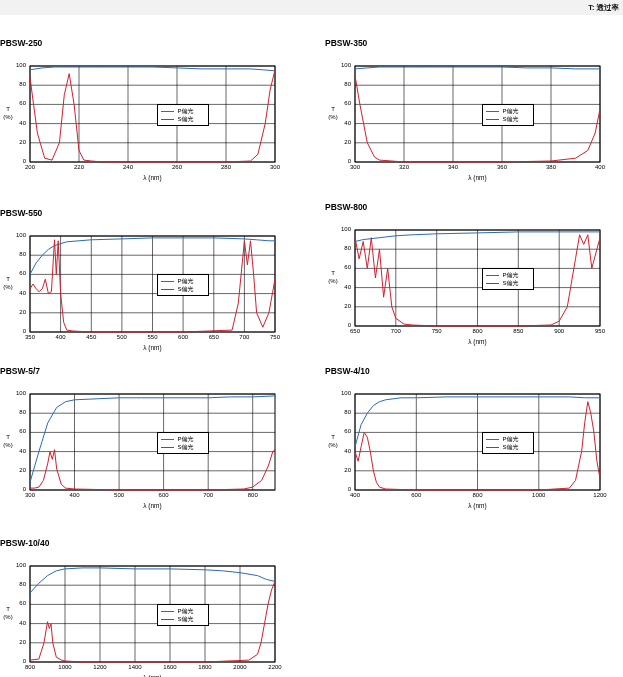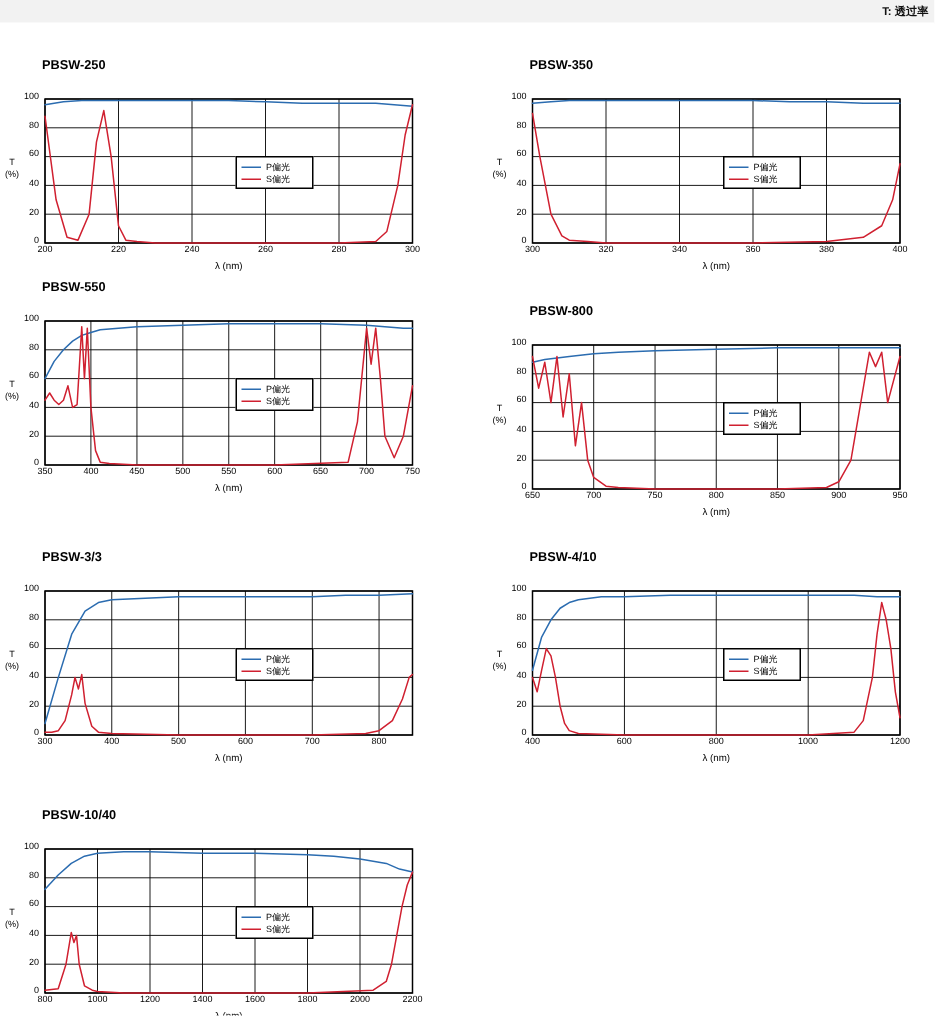--- a/index.html
+++ b/index.html
@@ -6,21 +6,21 @@
   body{width:623px;height:677px;font-family:"Liberation Sans",sans-serif;color:#000;}
   .page{position:relative;width:623px;height:677px;}
 
   
   .header{position:relative;height:15px;background:#f2f2f2;border-bottom:1px solid #ffffff;}
   .header .bar{position:absolute;left:105px;top:0;width:413px;height:15px;background:#1a1a1a;color:#fff;font-size:8.5px;line-height:15px;text-align:center;}
   .header .right{position:absolute;right:4px;top:0;height:15px;line-height:15px;font-size:7.5px;font-weight:bold;color:#111;}
 
   .grid{position:relative;width:623px;}
   .panel{position:absolute;}
-  .panel-title{font-size:8.5px;font-weight:bold;color:#000;margin:0 0 3px 0;letter-spacing:0;padding-left:28px;}
+  .panel-title{font-size:8.5px;font-weight:bold;color:#000;margin:0 0 3px 0;letter-spacing:0;}
 
   .chart-wrap{position:relative;}
   .ylabel{position:absolute;font-size:6px;text-align:center;line-height:1.25;color:#000;}
   .xlabel{position:absolute;font-size:6.5px;color:#000;text-align:center;}
   .tick-y{position:absolute;font-size:6px;color:#000;text-align:right;}
   .tick-x{position:absolute;font-size:6px;color:#000;text-align:center;}
 
   .legend{position:absolute;border:1px solid #000;background:#fff;padding:2px 3px;box-sizing:border-box;}
   .legend .row{display:flex;align-items:center;height:8px;}
   .legend .ln{display:inline-block;width:13px;height:0;border-top-width:1px;border-top-style:solid;margin-right:3px;}
@@ -122,21 +122,21 @@
               <span class="ln" style="border-top-color:#2b6cb0"></span>
               <span class="tx">P偏光</span>
             </div>
             <div class="row">
               <span class="ln" style="border-top-color:#d02030"></span>
               <span class="tx">S偏光</span>
             </div>
           </div>
         </div>
       </div>
-      <div class="panel" style="left: 0px; top: 170px; width: 300px; height: 140px;">
+      <div class="panel" style="left: 0px; top: 192px; width: 300px; height: 140px;">
         <div class="panel-title">PBSW-550</div>
         <div class="chart-wrap" style="position: absolute; left: 0px; top: 12px; width: 300px; height: 128px;">
           <svg width="300" height="128">
             <line x1="30.0" y1="16" x2="30.0" y2="112" stroke="#000" stroke-width="0.6"></line>
             <line x1="60.6" y1="16" x2="60.6" y2="112" stroke="#000" stroke-width="0.6"></line>
             <line x1="91.3" y1="16" x2="91.3" y2="112" stroke="#000" stroke-width="0.6"></line>
             <line x1="121.9" y1="16" x2="121.9" y2="112" stroke="#000" stroke-width="0.6"></line>
             <line x1="152.5" y1="16" x2="152.5" y2="112" stroke="#000" stroke-width="0.6"></line>
             <line x1="183.1" y1="16" x2="183.1" y2="112" stroke="#000" stroke-width="0.6"></line>
             <line x1="213.8" y1="16" x2="213.8" y2="112" stroke="#000" stroke-width="0.6"></line>
@@ -223,21 +223,21 @@
               <span class="tx">P偏光</span>
             </div>
             <div class="row">
               <span class="ln" style="border-top-color:#d02030"></span>
               <span class="tx">S偏光</span>
             </div>
           </div>
         </div>
       </div>
       <div class="panel" style="left: 0px; top: 350px; width: 300px; height: 140px;">
-        <div class="panel-title">PBSW-3/3</div>
+        <div class="panel-title">PBSW-5/7</div>
         <div class="chart-wrap" style="position: absolute; left: 0px; top: 12px; width: 300px; height: 128px;">
           <svg width="300" height="128">
             <line x1="30.0" y1="16" x2="30.0" y2="112" stroke="#000" stroke-width="0.6"></line>
             <line x1="74.5" y1="16" x2="74.5" y2="112" stroke="#000" stroke-width="0.6"></line>
             <line x1="119.1" y1="16" x2="119.1" y2="112" stroke="#000" stroke-width="0.6"></line>
             <line x1="163.6" y1="16" x2="163.6" y2="112" stroke="#000" stroke-width="0.6"></line>
             <line x1="208.2" y1="16" x2="208.2" y2="112" stroke="#000" stroke-width="0.6"></line>
             <line x1="252.7" y1="16" x2="252.7" y2="112" stroke="#000" stroke-width="0.6"></line>
             <line x1="30" y1="112.0" x2="275" y2="112.0" stroke="#000" stroke-width="0.6"></line>
             <line x1="30" y1="92.8" x2="275" y2="92.8" stroke="#000" stroke-width="0.6"></line>

